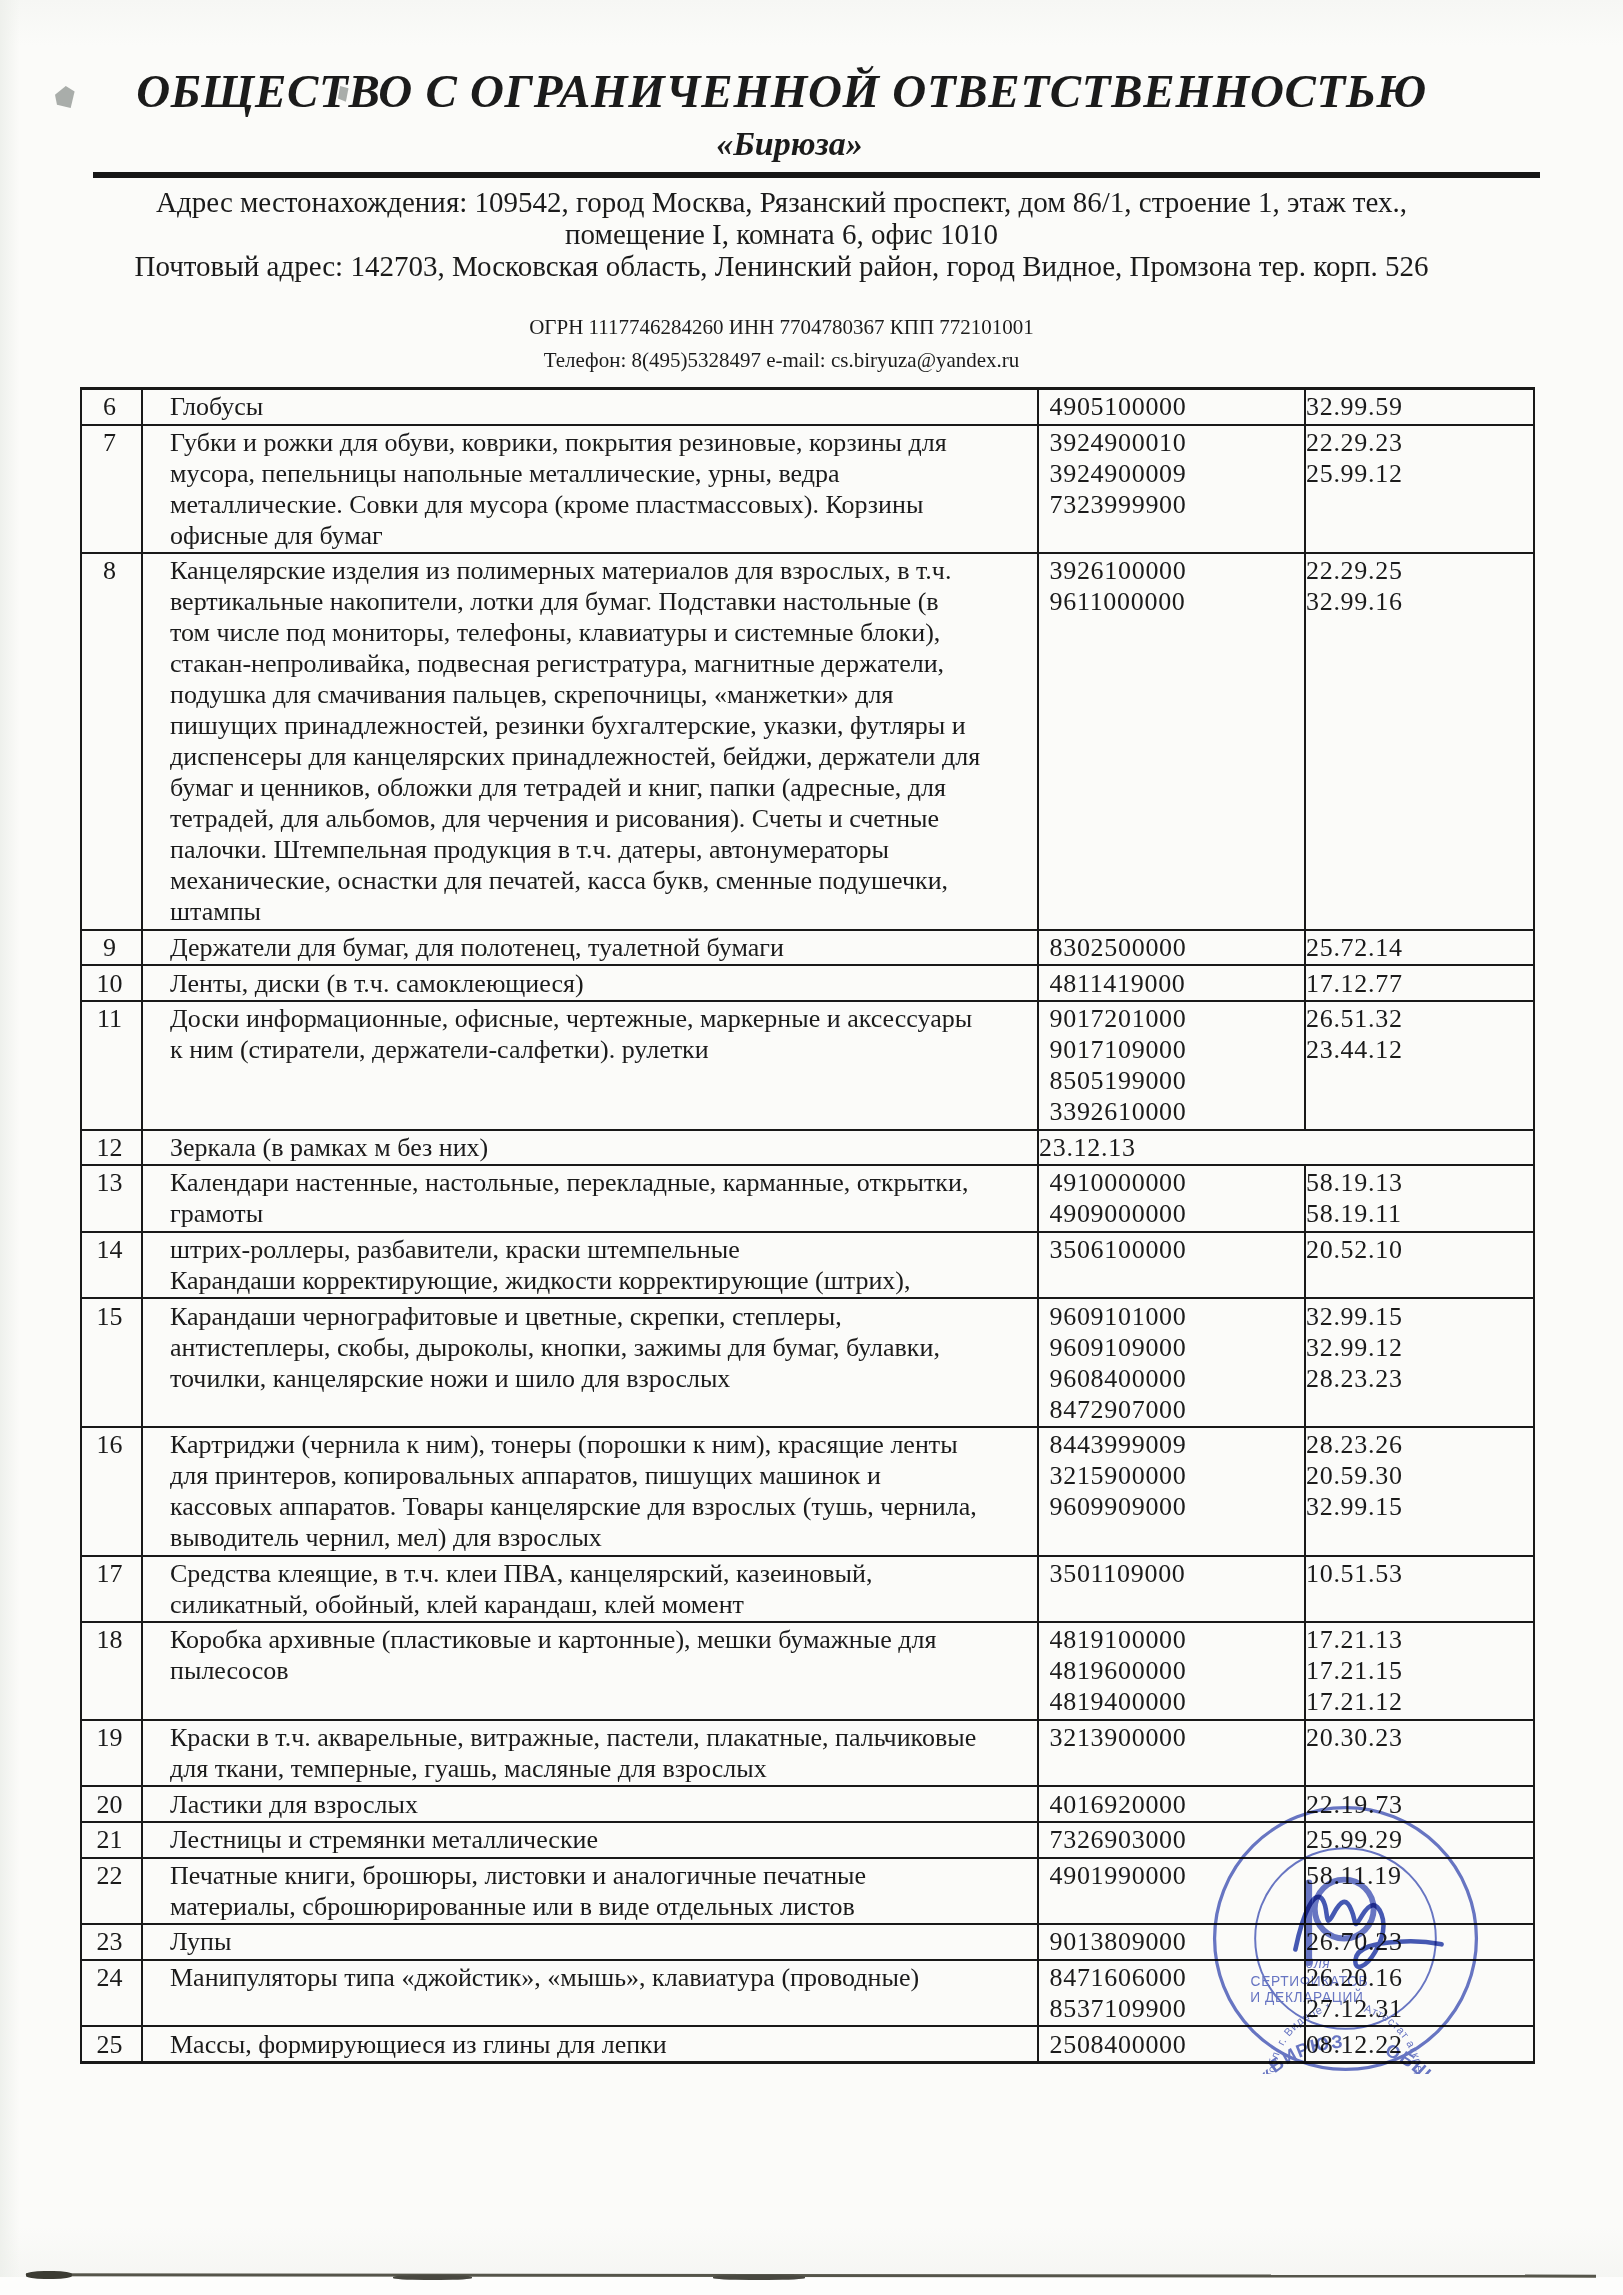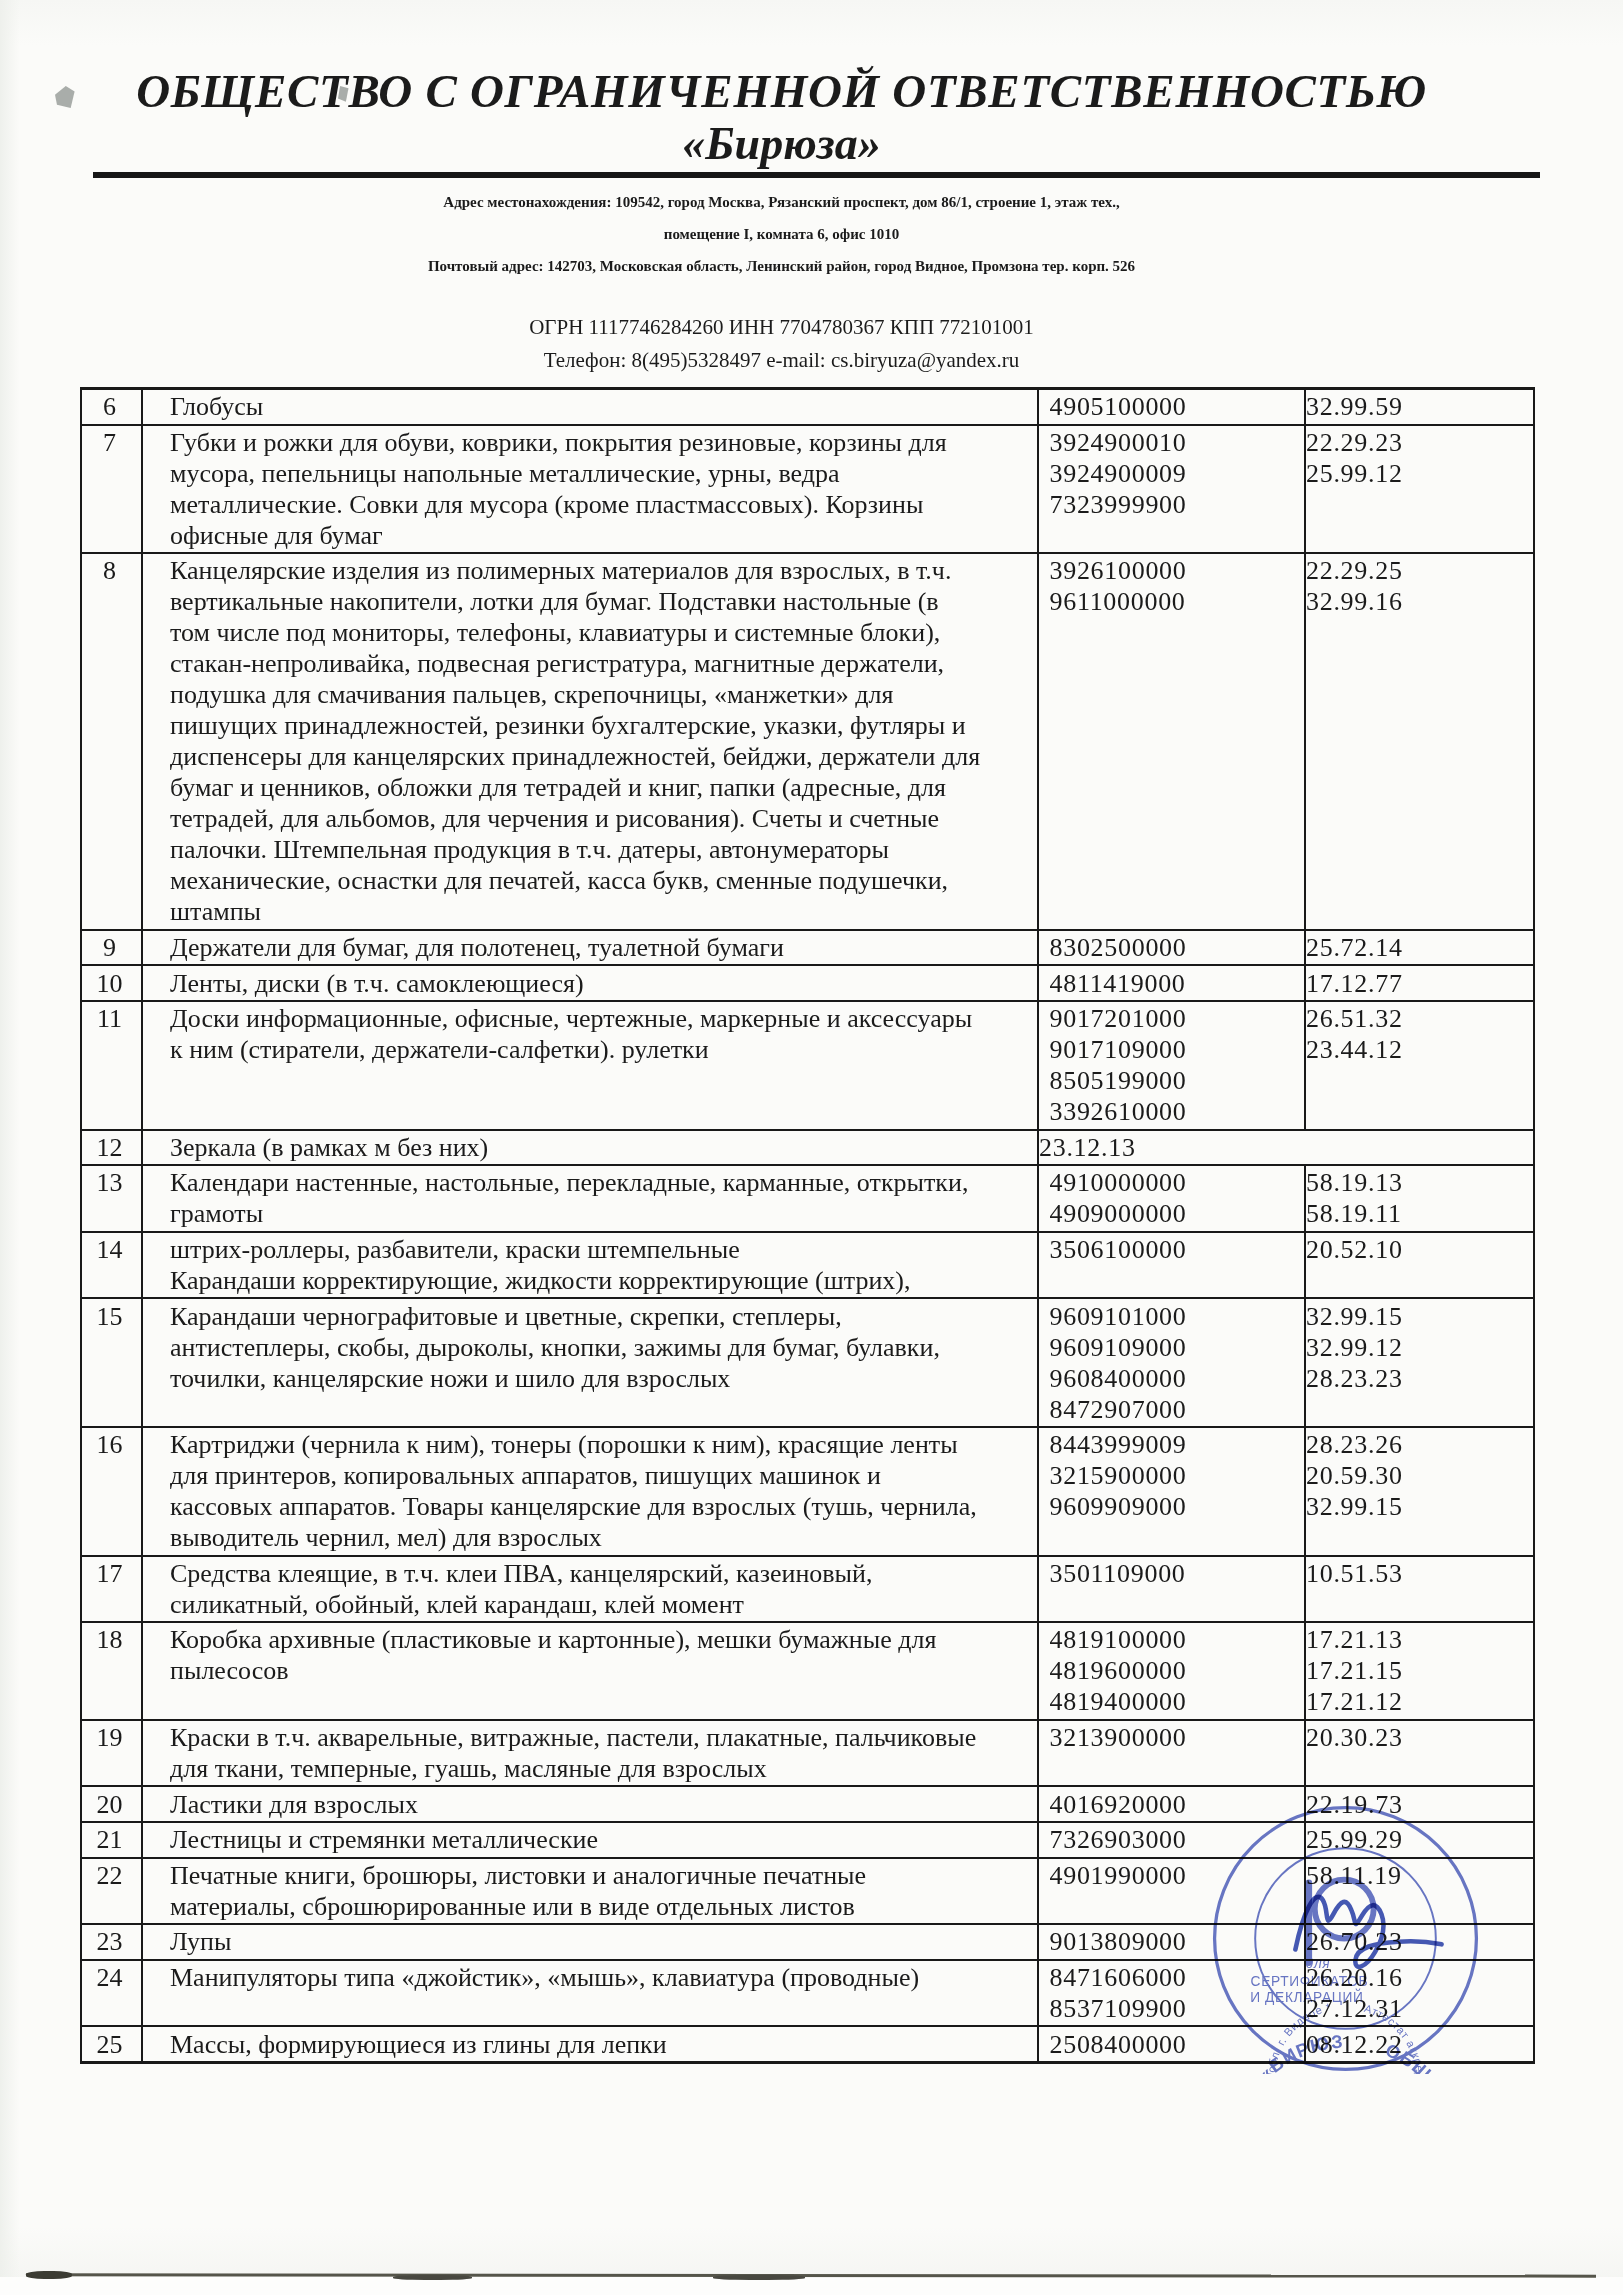--- a/index.html
+++ b/index.html
@@ -6,23 +6,23 @@
   .page{
     position:relative;width:1623px;height:2295px;overflow:hidden;
     font-family:"Liberation Serif","DejaVu Serif",serif;color:#1b1b1b;
     background:
       linear-gradient(90deg,#eef0ec 0px,rgba(238,240,236,0) 19.6px),
       linear-gradient(180deg,#f6f7f4 0%,#fbfbf9 2%,#fbfbf9 97%,#f3f4f1 100%),
       #fbfbf9;
   }
   .centered{position:absolute;left:0;width:1563px;text-align:center;white-space:nowrap;}
   .title1{top:63px;font-size:47px;line-height:56px;font-weight:bold;font-style:italic;letter-spacing:0.7px;}
-  .title2{top:116px;font-size:46px;line-height:55px;font-weight:bold;font-style:italic;}
+  .title2{top:116px;font-size:34px;line-height:55px;font-weight:bold;font-style:italic;margin-left:8px;}
   .head-rule{position:absolute;left:93px;top:172px;width:1447px;height:5.9px;background:#161616;}
-  .addr{font-size:15px;line-height:33px;font-weight:bold;}
+  .addr{font-size:29px;line-height:33px;}
   .addr1{top:186px;}
   .addr2{top:218px;}
   .postal{top:250px;}
   .reg{top:310px;font-size:21px;line-height:34px;}
   .phone{top:343px;font-size:21px;line-height:34px;}
 
   
   .items-table{
     position:absolute;left:80px;top:387px;width:1455px;
     border:3.3px solid #191919;border-left-width:2.6px;border-right-width:2.6px;

